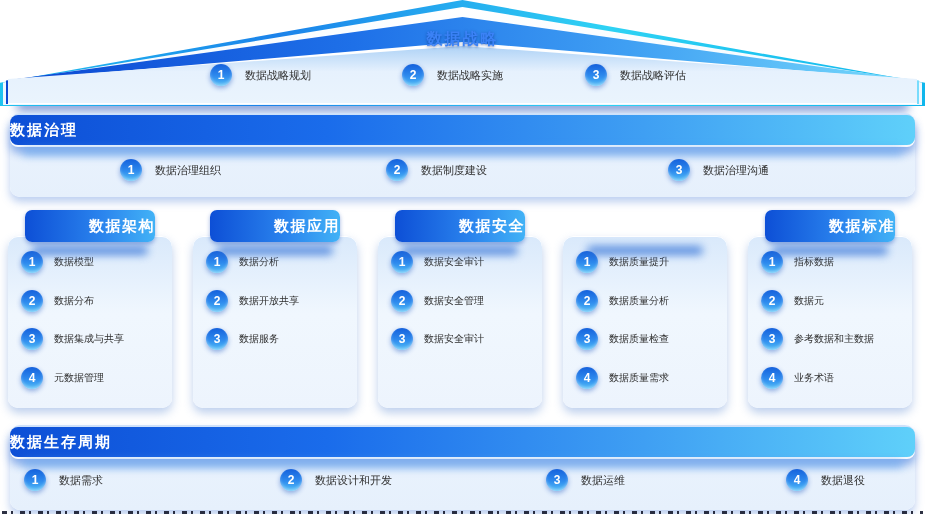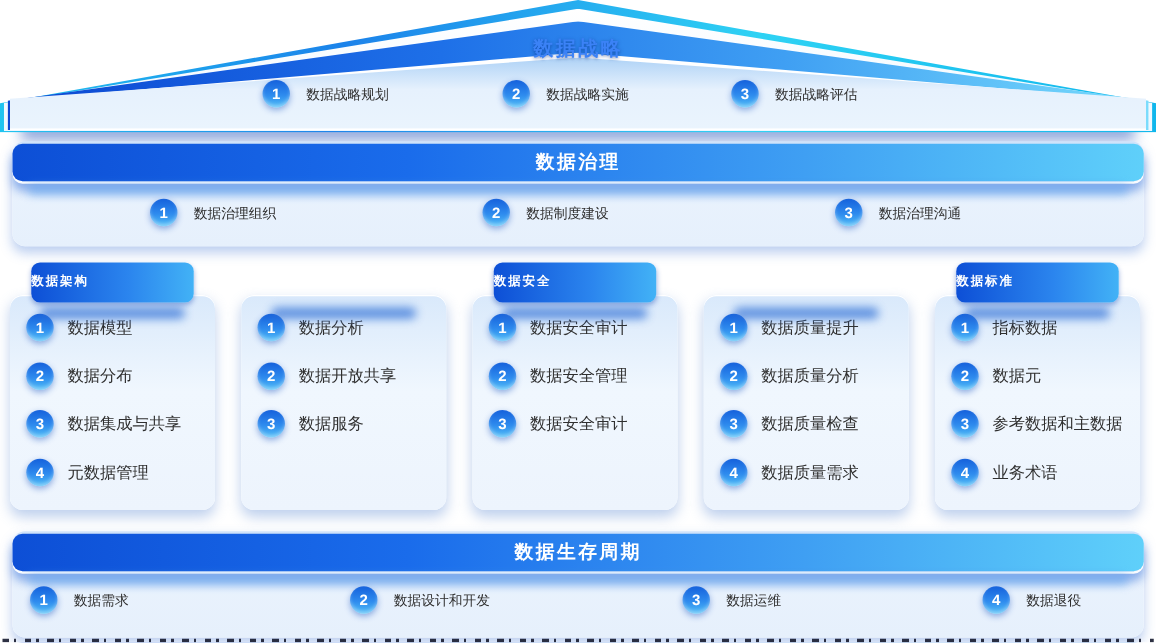--- a/index.html
+++ b/index.html
@@ -41,38 +41,38 @@
   
   .band{position:absolute;left:10px;width:905px;border-radius:10px;
     background:linear-gradient(180deg,#cfe2fa 0%,#e9f2fd 42%,#e6f0fc 100%);
     box-shadow:0 5px 9px rgba(80,130,215,.38);}
   .band-gov{top:113px;height:84px;}
   .band-life{top:425px;height:85px;}
   .band-life::after{content:'';position:absolute;left:5px;right:5px;bottom:-6px;height:10px;
     background:linear-gradient(90deg,#1a5be0,#2e8bf0);border-radius:7px;z-index:-1;filter:blur(1px);}
   .band-header{position:absolute;left:0;right:0;top:2px;height:30px;border-radius:8px;
     background:linear-gradient(90deg,#0d4fd6 0%,#1a6ceb 35%,#3f9ff3 70%,#5fd0fa 100%);
-    color:#fff;font-weight:bold;text-align:center;line-height:30px;font-size:15px;letter-spacing:2px;
+    color:#fff;font-weight:bold;text-align:left;line-height:30px;font-size:15px;letter-spacing:2px;
     box-shadow:0 2px 0 rgba(255,255,255,.95),0 8px 8px rgba(25,90,210,.45);}
   .band-shadowbar{position:absolute;top:35px;left:12px;right:12px;height:8px;
     background:#4f9bee;filter:blur(4px);opacity:.55;border-radius:5px;}
 
   
   .card{position:absolute;top:210px;width:164px;height:198px;}
   .card-body{position:absolute;top:26px;left:0;right:0;bottom:0;border-radius:10px;
     background:linear-gradient(180deg,#d9e9fb 0%,#f0f7fe 45%,#edf4fd 100%);
     box-shadow:0 5px 10px rgba(110,150,215,.45), inset 0 1px 0 #fff;}
   .card-tab{position:absolute;top:0;left:17px;right:17px;height:32px;border-radius:7px;z-index:2;
     background:linear-gradient(90deg,#0d4fd6 0%,#2b85ee 60%,#42b2f6 100%);
-    color:#fff;text-align:left;line-height:32px;font-weight:bold;font-size:10px;letter-spacing:1.5px;
+    color:#fff;text-align:right;line-height:32px;font-weight:bold;font-size:15px;letter-spacing:1.5px;
     box-shadow:0 2px 4px rgba(20,70,180,.4);}
   .tab-shadow{position:absolute;top:36px;left:24px;right:24px;height:9px;z-index:1;
     background:#2e6fd6;filter:blur(4px);opacity:.75;border-radius:5px;}
   .card .num-item{left:13px;gap:11px;}
-  .card .ni-label{font-size:13px;}
+  .card .ni-label{font-size:10px;}
   .ci0{top:41px;} .ci1{top:80px;} .ci2{top:118px;} .ci3{top:157px;}
 
   
   .ri0{top:64px;left:210px;} .ri1{top:64px;left:402px;} .ri2{top:64px;left:585px;}
   
   .gi0{top:46px;left:110px;} .gi1{top:46px;left:376px;} .gi2{top:46px;left:658px;}
   
   .li0{top:44px;left:14px;} .li1{top:44px;left:270px;} .li2{top:44px;left:536px;} .li3{top:44px;left:776px;}
 
   
@@ -142,20 +142,21 @@
       <span class="ni-label">数据集成与共享</span>
     </div>
     <div class="num-item ci3">
       <span class="badge">4</span>
       <span class="ni-label">元数据管理</span>
     </div>
   </div>
 
   <div class="card" style="left:193px;">
     <div class="card-body"></div>
+    <div class="card-tab">数据应用</div>
     <div class="tab-shadow"></div>
     <div class="num-item ci0">
       <span class="badge">1</span>
       <span class="ni-label">数据分析</span>
     </div>
     <div class="num-item ci1">
       <span class="badge">2</span>
       <span class="ni-label">数据开放共享</span>
     </div>
     <div class="num-item ci2">

